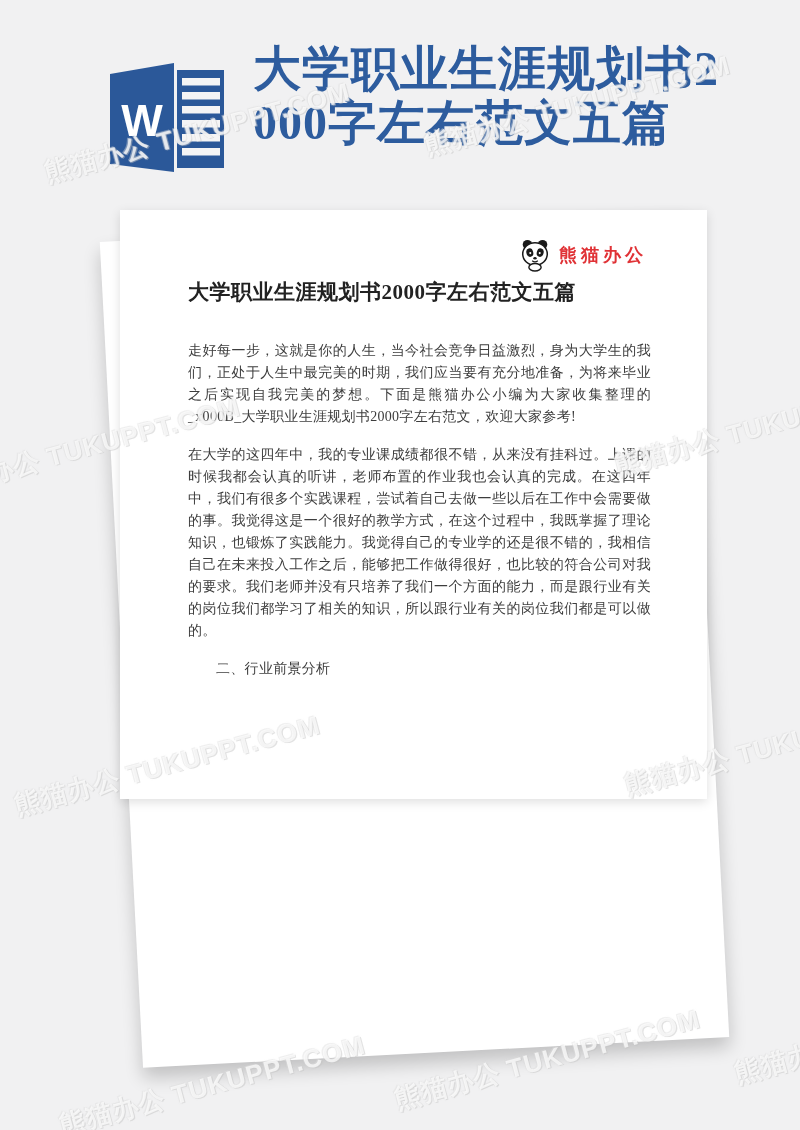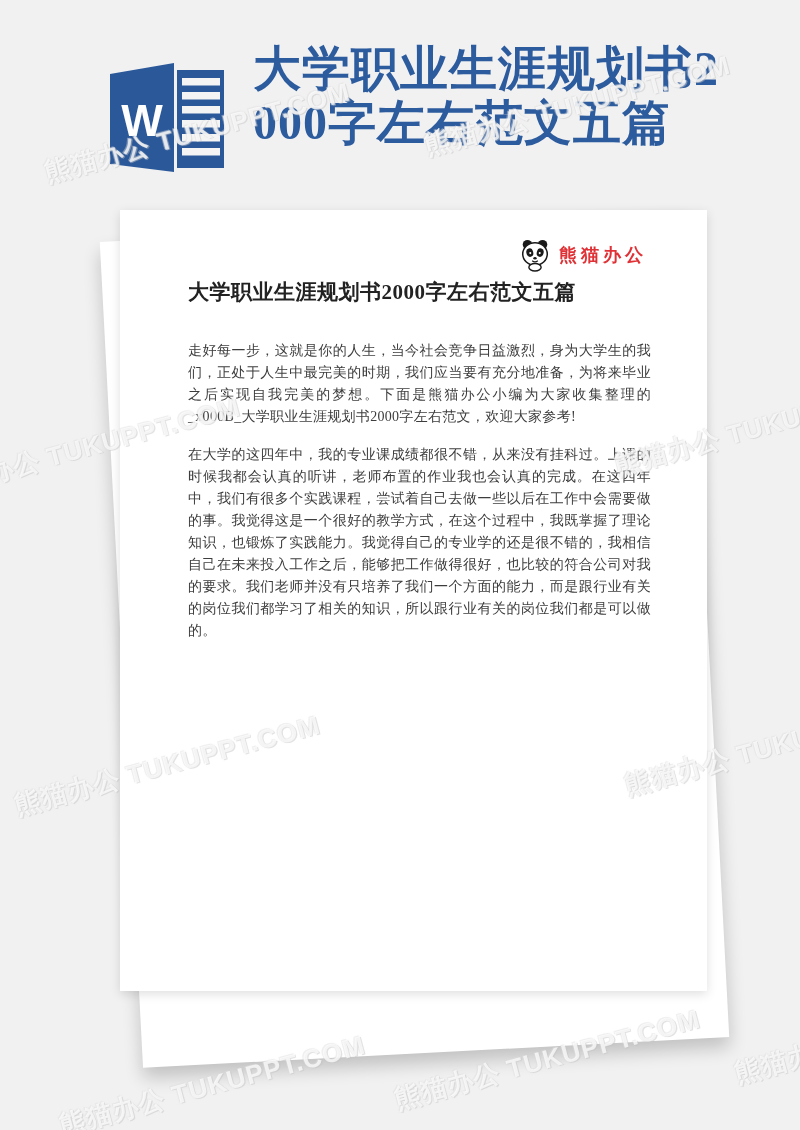--- a/index.html
+++ b/index.html
@@ -24,21 +24,21 @@
   }
 
   
   .sheet-back{
     position:absolute;left:121px;top:226px;width:587px;height:827px;
     background:#ffffff;
     transform:rotate(-3deg);
     box-shadow:0 10px 18px rgba(0,0,0,0.20);
   }
   .sheet{
-    position:absolute;left:120px;top:210px;width:587px;height:781px;
+    position:absolute;left:120px;top:210px;width:587px;height:589px;
     background:#ffffff;
     box-shadow:0 3px 10px rgba(0,0,0,0.13);
     box-sizing:border-box;
     padding:26px 48px 0 68px;
     overflow:hidden;
   }
 
   
   .brand{
     display:flex;justify-content:flex-end;align-items:center;
@@ -96,20 +96,21 @@
         <path d="M15 24 q3 2.4 6 0" stroke="#1a1a1a" stroke-width="1.3" fill="none"></path>
         <ellipse cx="18" cy="31" rx="6.5" ry="4" fill="#ffffff" stroke="#1a1a1a" stroke-width="1.5"></ellipse>
       </svg>
       <span class="brand-text">熊猫办公</span>
     </div>
 
     <h2 class="doc-title">大学职业生涯规划书2000字左右范文五篇</h2>
 
     <p class="para">走好每一步，这就是你的人生，当今社会竞争日益激烈，身为大学生的我们，正处于人生中最完美的时期，我们应当要有充分地准备，为将来毕业之后实现自我完美的梦想。下面是熊猫办公小编为大家收集整理的_x000B_大学职业生涯规划书2000字左右范文，欢迎大家参考!</p>
     <p class="para">在大学的这四年中，我的专业课成绩都很不错，从来没有挂科过。上课的时候我都会认真的听讲，老师布置的作业我也会认真的完成。在这四年中，我们有很多个实践课程，尝试着自己去做一些以后在工作中会需要做的事。我觉得这是一个很好的教学方式，在这个过程中，我既掌握了理论知识，也锻炼了实践能力。我觉得自己的专业学的还是很不错的，我相信自己在未来投入工作之后，能够把工作做得很好，也比较的符合公司对我的要求。我们老师并没有只培养了我们一个方面的能力，而是跟行业有关的岗位我们都学习了相关的知识，所以跟行业有关的岗位我们都是可以做的。</p>
+    <p class="para indent">二、行业前景分析</p>
 
   </div>
 
   <header class="page-header">
     <svg class="word-icon" width="130" height="118" viewBox="0 0 130 118" aria-hidden="true">
       <rect x="79" y="10" width="47" height="98" fill="#2b5899"></rect>
       <rect x="84" y="18" width="38" height="7.5" fill="#f4f4f5"></rect>
       <rect x="84" y="32" width="38" height="7.5" fill="#f4f4f5"></rect>
       <rect x="84" y="46" width="38" height="7.5" fill="#f4f4f5"></rect>
       <rect x="84" y="60" width="38" height="7.5" fill="#f4f4f5"></rect>

